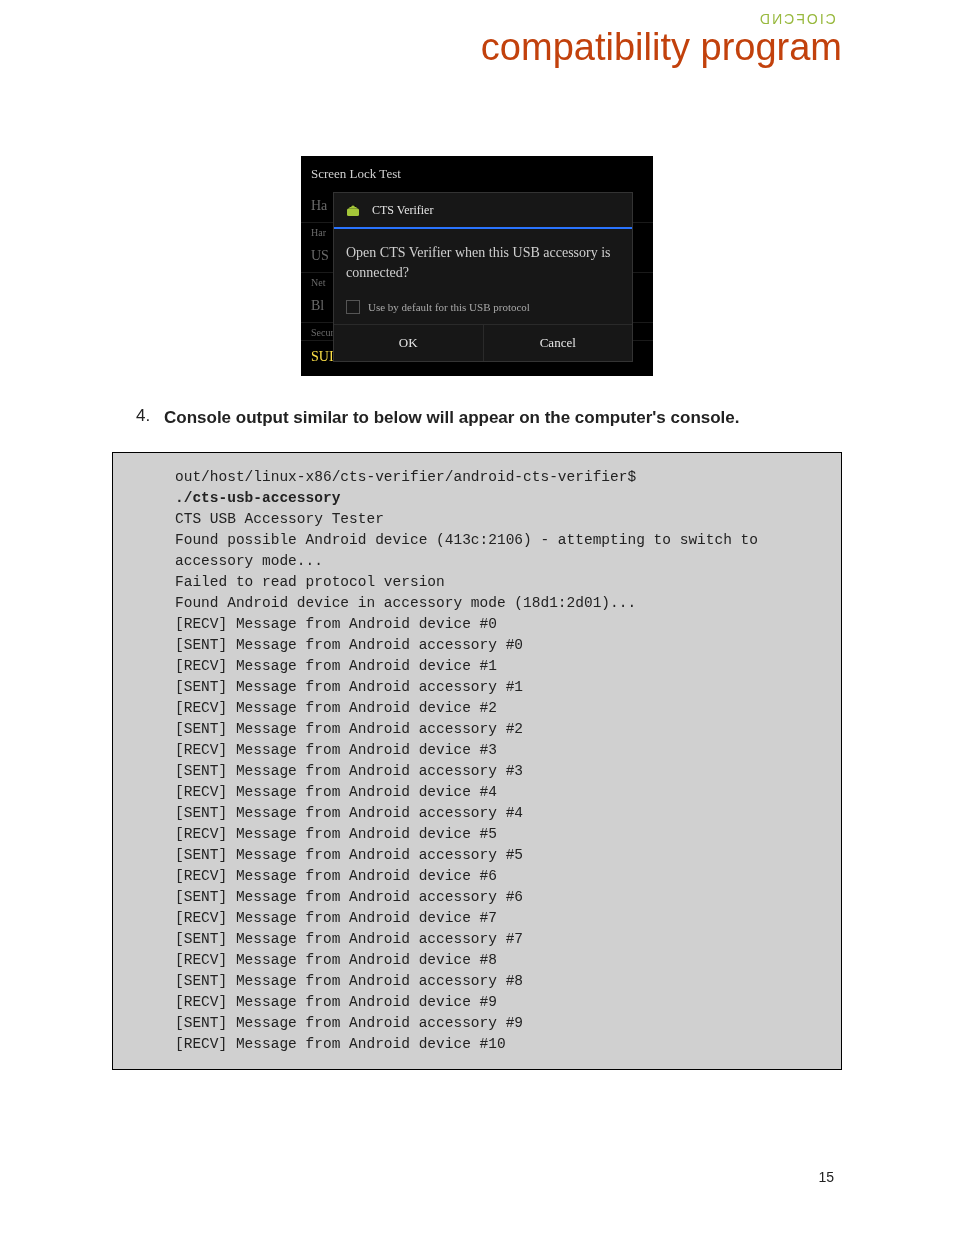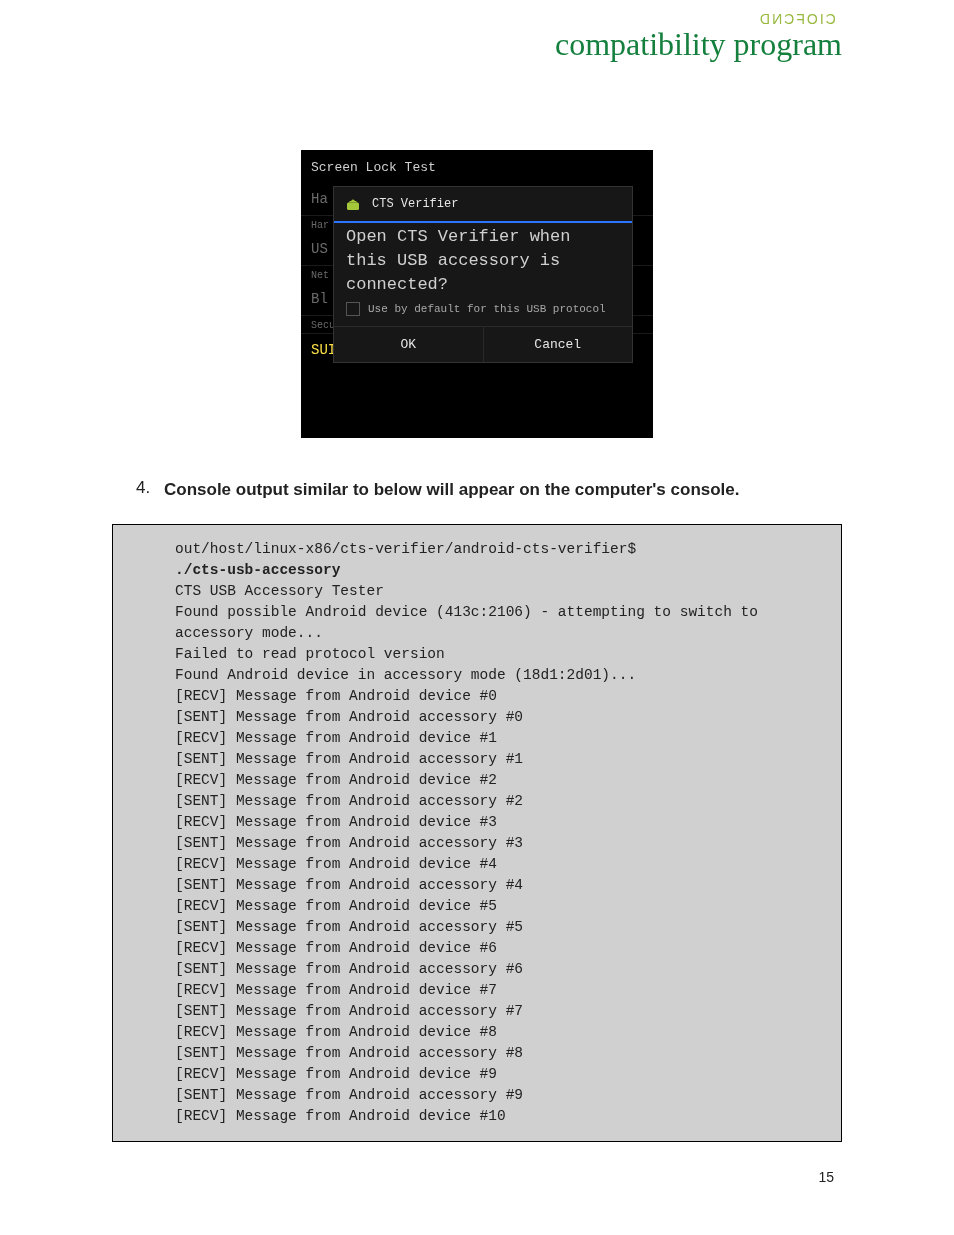--- a/index.html
+++ b/index.html
@@ -24,37 +24,37 @@
   .brand-small {
     font-size: 14px;
     letter-spacing: 2px;
     color: #98b93e;
     font-family: Arial, sans-serif;
     margin-right: 6px;
     transform: scaleX(-1);
     display: inline-block;
   }
   .brand-big {
-    font-size: 32px;
-    color: #15803d;
+    font-size: 38px;
+    color: #c2410c;
     letter-spacing: 0px;
     line-height: 1;
-    font-family: Liberation Serif, serif;
+    font-family: Liberation Sans, sans-serif;
   }
 
   
   .phone {
     width: 352px;
-    height: 288px;
-    margin: 0 auto 40px auto;
+    height: 220px;
+    margin: 0 auto 30px auto;
     background: #000;
     color: #bdbdbd;
     font-size: 12px;
     position: relative;
-    font-family: Liberation Mono, monospace;
+    font-family: Liberation Serif, serif;
   }
   .phone .titlebar {
     padding: 10px 10px 8px 10px;
     color: #d0d0d0;
     font-size: 13px;
   }
   .phone .section-label {
     color: #6a6a6a;
     font-size: 10px;
     padding: 4px 10px 2px 10px;
@@ -91,23 +91,23 @@
     margin-right: 10px;
     display: inline-flex;
     align-items: center;
     justify-content: center;
   }
   .dialog-head .title {
     color: #e6e6e6;
     font-size: 12px;
   }
   .dialog-body {
-    padding: 2px 12px;
+    padding: 14px 12px;
     color: #d0d0d0;
-    font-size: 17px;
+    font-size: 14px;
     line-height: 1.4;
   }
   .dialog-check {
     display: flex;
     align-items: center;
     padding: 4px 12px 10px 12px;
     color: #a8a8a8;
     font-size: 11px;
   }
   .dialog-check .box {

